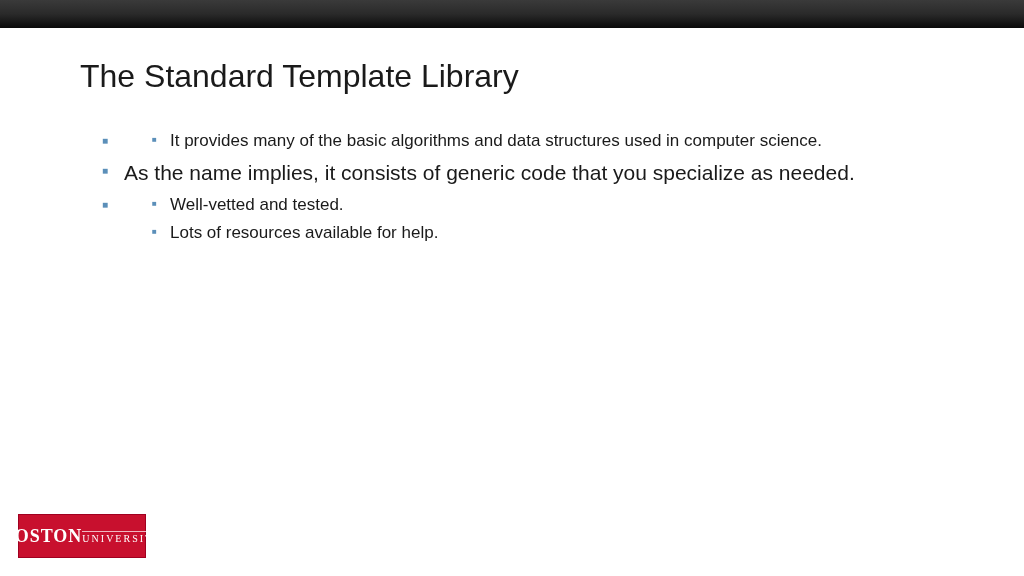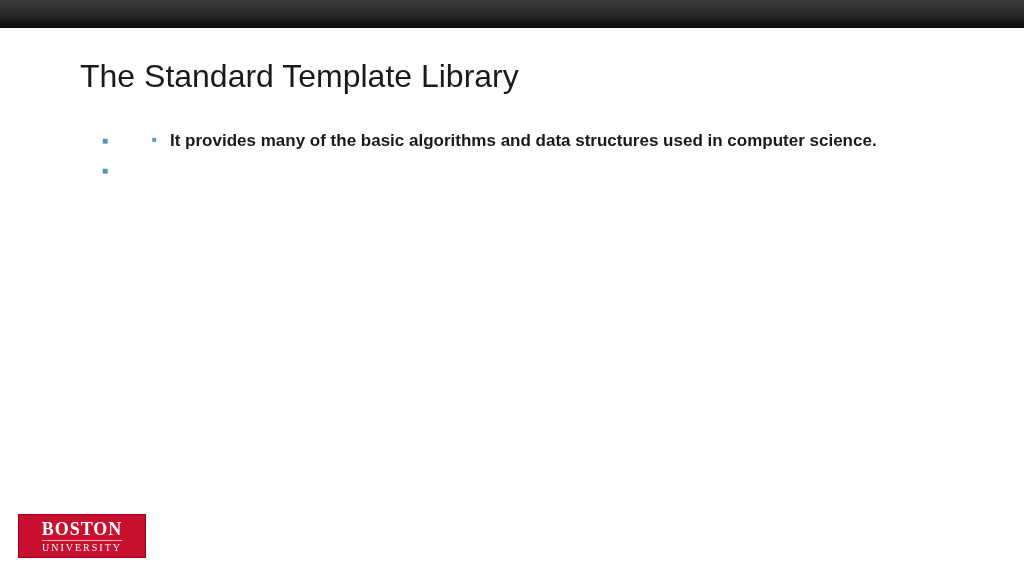--- a/index.html
+++ b/index.html
@@ -42,21 +42,20 @@
   position: absolute;
   left: 0;
   top: 5px;
   font-size: 10px;
   color: #5b8fb9;
 }
 ul.level2 {
   list-style: none;
   padding-left: 28px;
   margin-top: 4px;
-  font-weight: bold;
 }
 ul.level2 > li {
   position: relative;
   font-size: 17px;
   color: #1a1a1a;
   line-height: 1.4;
   margin-bottom: 4px;
   padding-left: 18px;
 }
 ul.level2 > li::before {
@@ -69,21 +68,21 @@
 }
 .logo {
   position: absolute;
   left: 18px;
   bottom: 18px;
   width: 128px;
   height: 44px;
   background: #c8102e;
   border: 1px solid #a00020;
   display: flex;
-  flex-direction: column;
+  flex-direction: row;
   align-items: center;
   justify-content: center;
   color: #fff;
   font-family: "Times New Roman", serif;
   line-height: 1;
 }
 .logo .big {
   font-size: 18px;
   letter-spacing: 1px;
   font-weight: 600;
@@ -104,21 +103,26 @@
 <div class="content">
   <h1 class="title">The Standard Template Library</h1>
 
   <ul class="level1">
     <li>
       <ul class="level2">
         <li><span>It provides many of the basic algorithms and data structures used in computer science.</span></li>
       </ul>
     </li>
     <li>
+      <span>As the name implies, it consists of generic code that you specialize as needed.</span>
+    </li>
+    <li>
       <ul class="level2">
+        <li><span>Well-vetted and tested.</span></li>
+        <li><span>Lots of resources available for help.</span></li>
       </ul>
     </li>
   </ul>
 </div>
 
 <div class="logo">
   <div class="big">BOSTON</div>
   <div class="small">UNIVERSITY</div>
 </div>
 

